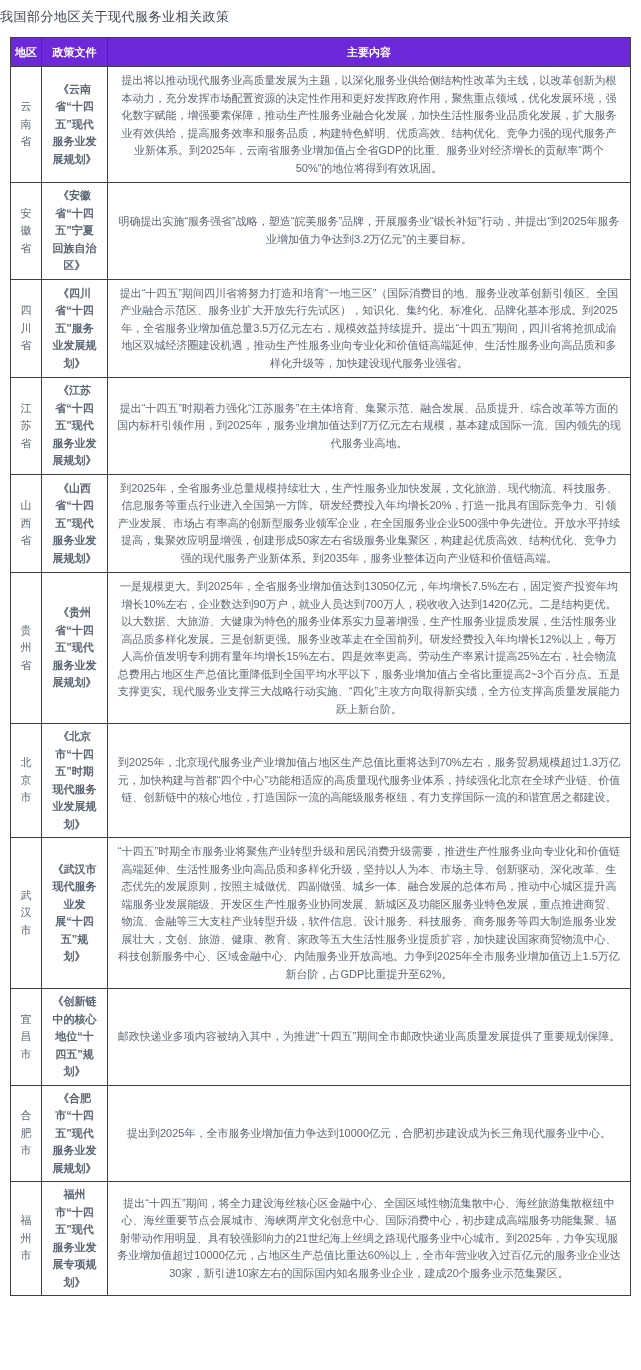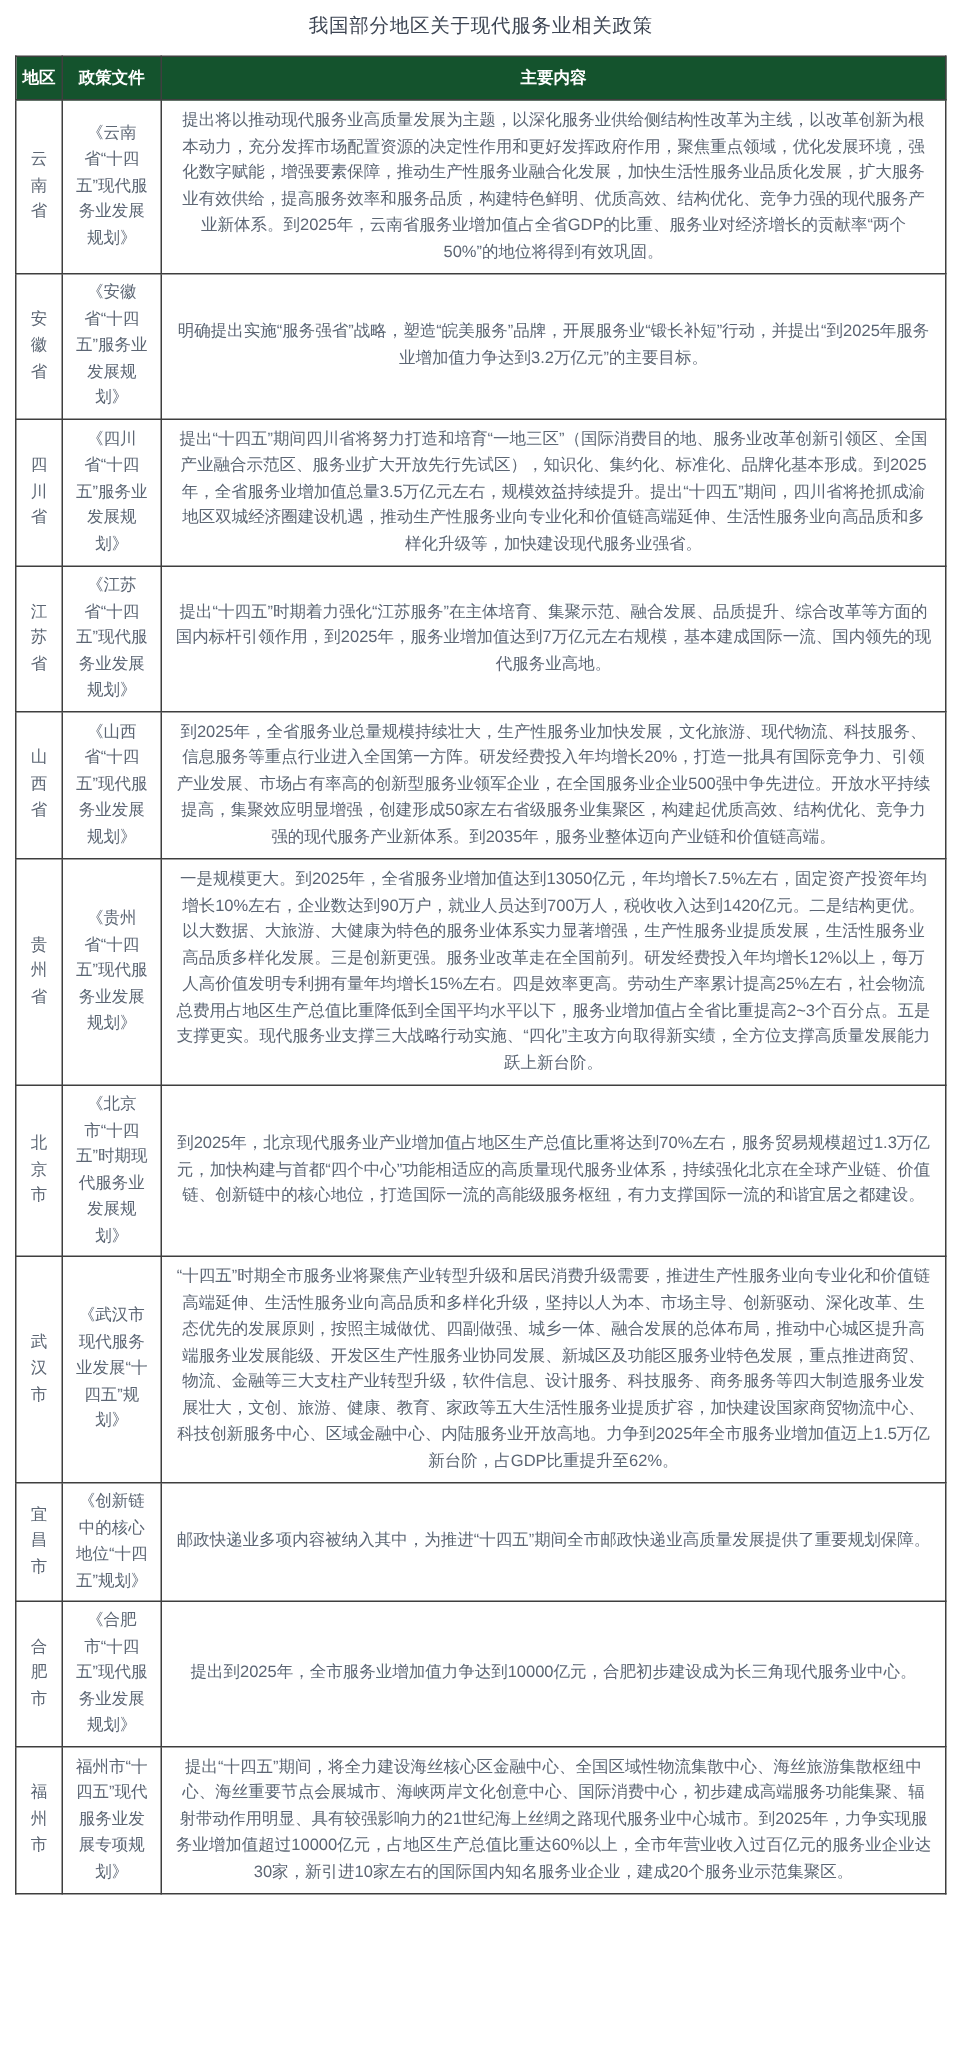--- a/index.html
+++ b/index.html
@@ -3,54 +3,54 @@
 <meta charset="utf-8">
 <style>
   html,body { margin:0; padding:0; }
   body {
     width:641px; height:1370px;
     background:#ffffff;
     font-family:"Liberation Sans","DejaVu Sans",sans-serif;
     overflow:hidden;
   }
   .page-title {
-    text-align:center;
+    text-align:left;
     padding-top:8px;
     font-size:13px;
     letter-spacing:0.5px;
     color:#3d4553;
   }
   table.policy-table {
     border-collapse:collapse;
     table-layout:fixed;
     width:621px;
     margin:11px 10px 0 10px;
   }
   .policy-table th, .policy-table td {
     border:1px solid #3f3f3f;
     vertical-align:middle;
   }
   .policy-table th {
-    background:#14532d;
+    background:#6d28d9;
     color:#ffffff;
     font-size:11px;
     font-weight:bold;
     text-align:center;
     padding:6px 2px;
     line-height:16px;
   }
   .policy-table td {
     font-size:11px;
     color:#5c6674;
     line-height:17.5px;
     text-align:center;
     padding:4px 5px;
   }
   td.region-cell   { padding:4px 8px; word-break:break-all;margin-top:41px; }
-  td.document-cell { padding:4px 8px; }
+  td.document-cell { padding:4px 8px;font-weight:bold; }
   td.content-cell  { padding:5px 9px; }
   col.c-region   { width:31px; }
   col.c-document { width:66px; }
 </style>
 </head>
 <body>
 
 <div class="page-title">我国部分地区关于现代服务业相关政策</div>
 
 <table class="policy-table">
@@ -67,21 +67,21 @@
     </tr>
   </thead>
   <tbody>
     <tr>
       <td class="region-cell">云南省</td>
       <td class="document-cell">《云南省“十四五”现代服务业发展规划》</td>
       <td class="content-cell">提出将以推动现代服务业高质量发展为主题，以深化服务业供给侧结构性改革为主线，以改革创新为根本动力，充分发挥市场配置资源的决定性作用和更好发挥政府作用，聚焦重点领域，优化发展环境，强化数字赋能，增强要素保障，推动生产性服务业融合化发展，加快生活性服务业品质化发展，扩大服务业有效供给，提高服务效率和服务品质，构建特色鲜明、优质高效、结构优化、竞争力强的现代服务产业新体系。到2025年，云南省服务业增加值占全省GDP的比重、服务业对经济增长的贡献率“两个50%”的地位将得到有效巩固。</td>
     </tr>
     <tr>
       <td class="region-cell">安徽省</td>
-      <td class="document-cell">《安徽省“十四五”服务业发展规划》</td>
+      <td class="document-cell">《安徽省“十四五”宁夏回族自治区》</td>
       <td class="content-cell">明确提出实施“服务强省”战略，塑造“皖美服务”品牌，开展服务业“锻长补短”行动，并提出“到2025年服务业增加值力争达到3.2万亿元”的主要目标。</td>
     </tr>
     <tr>
       <td class="region-cell">四川省</td>
       <td class="document-cell">《四川省“十四五”服务业发展规划》</td>
       <td class="content-cell">提出“十四五”期间四川省将努力打造和培育“一地三区”（国际消费目的地、服务业改革创新引领区、全国产业融合示范区、服务业扩大开放先行先试区），知识化、集约化、标准化、品牌化基本形成。到2025年，全省服务业增加值总量3.5万亿元左右，规模效益持续提升。提出“十四五”期间，四川省将抢抓成渝地区双城经济圈建设机遇，推动生产性服务业向专业化和价值链高端延伸、生活性服务业向高品质和多样化升级等，加快建设现代服务业强省。</td>
     </tr>
     <tr>
       <td class="region-cell">江苏省</td>
       <td class="document-cell">《江苏省“十四五”现代服务业发展规划》</td>

